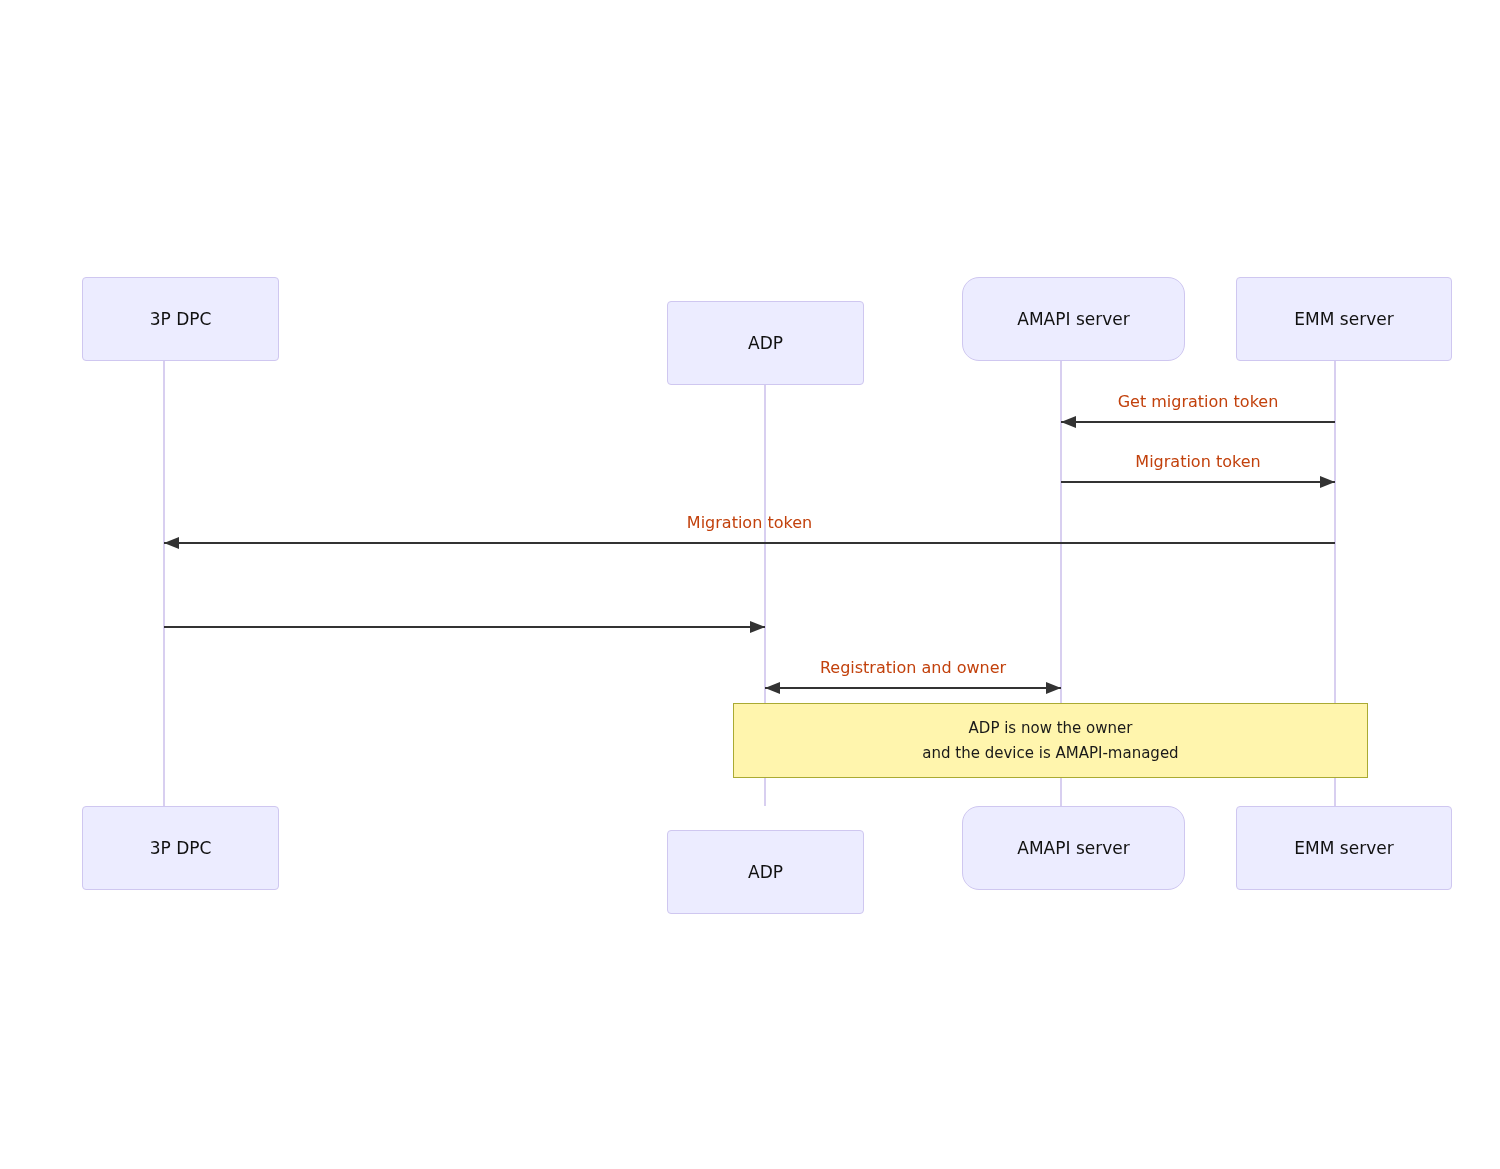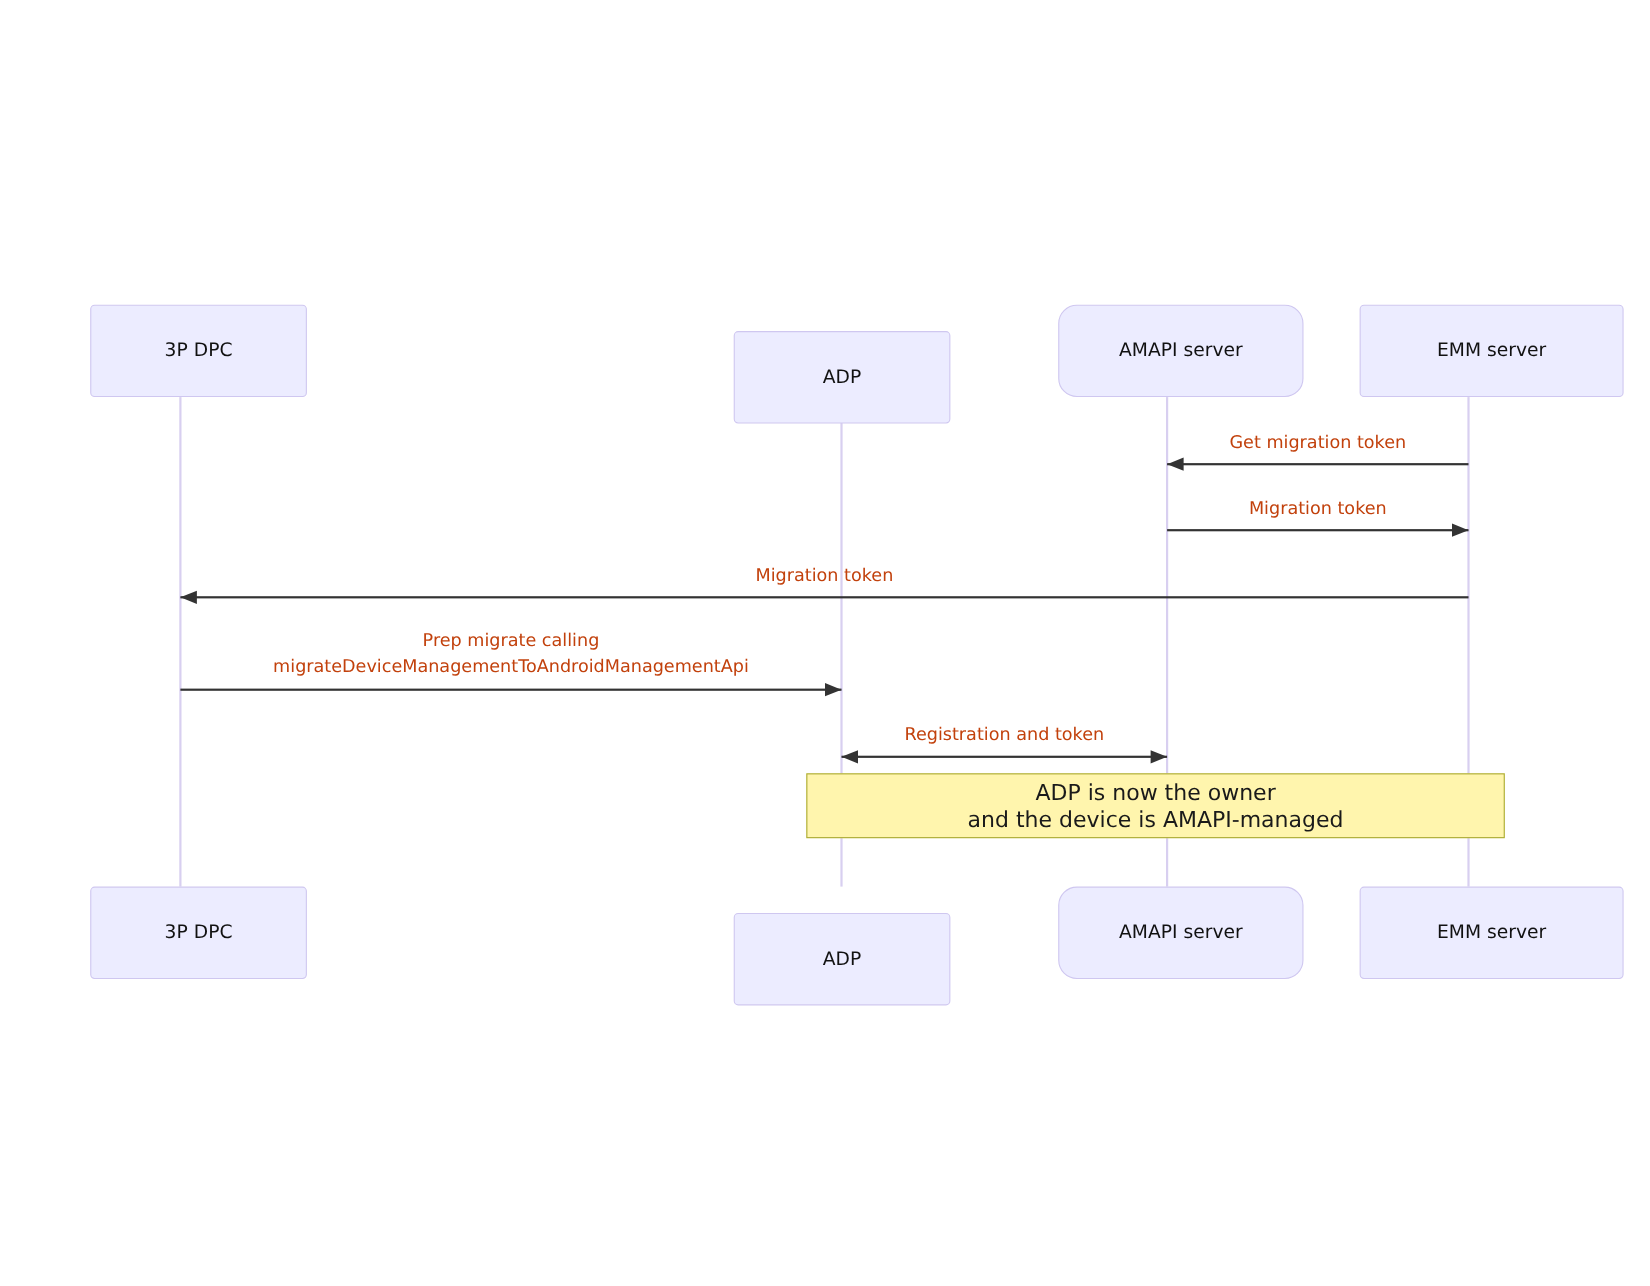--- a/index.html
+++ b/index.html
@@ -38,21 +38,21 @@
     align-items: center;
     justify-content: center;
     font-size: 17px;
     color: #111111;
   }
   .actor.top    { top: 277px; }
   .actor.bottom { top: 806px; }
   .a-0 { left: 82px;   width: 197px; }
   .a-1 { left: 667px;  width: 197px; margin-top: 24px; }
   .a-2 { left: 962px;  width: 223px; border-radius: 17px; }
-  .a-3 { left: 1236px; width: 240px; }
+  .a-3 { left: 1236px; width: 216px; }
 
   
   .msg-label {
     position: absolute;
     text-align: center;
     font-size: 16px;
     line-height: 24px;
     color: #c2410c;
     white-space: pre-line;
   }
@@ -87,28 +87,28 @@
   .m1-arr-r { left: 1320px; top: 476px; }
   .m2-arr-l { left: 164px;  top: 537px; }
   .m3-arr-r { left: 750px;  top: 621px; }
   .m4-arr-l { left: 765px;  top: 682px; }
   .m4-arr-r { left: 1046px; top: 682px; }
 
   
   .note {
     position: absolute;
     left: 733px; top: 703px;
-    width: 635px; height: 59px;
+    width: 635px; height: 75px;
     background: #fff5ad;
     border: 1px solid #aaaa33;
     display: flex;
     align-items: center;
     justify-content: center;
     text-align: center;
-    font-size: 20px;
+    font-size: 15px;
     line-height: 25px;
     color: #1a1a1a;
     white-space: pre-line;
   }
 </style>
 </head>
 <body>
 
 <div class="canvas">
 
@@ -135,26 +135,24 @@
   <div class="arr left m0-arr-l"></div>
 
   <div class="msg-label m1-label">Migration token</div>
   <div class="msg-line m1-line"></div>
   <div class="arr right m1-arr-r"></div>
 
   <div class="msg-label m2-label">Migration token</div>
   <div class="msg-line m2-line"></div>
   <div class="arr left m2-arr-l"></div>
 
-  <div class="msg-label m3-label">Prep migrate calling
-migrateDeviceManagementToAndroidManagementApi</div>
   <div class="msg-line m3-line"></div>
   <div class="arr right m3-arr-r"></div>
 
-  <div class="msg-label m4-label">Registration and token</div>
+  <div class="msg-label m4-label">Registration and owner</div>
   <div class="msg-line m4-line"></div>
   <div class="arr left m4-arr-l"></div>
   <div class="arr right m4-arr-r"></div>
 
   <div class="note">
     <span>ADP is now the owner
 and the device is AMAPI-managed</span>
   </div>
 
   <div class="actor bottom a-0">

